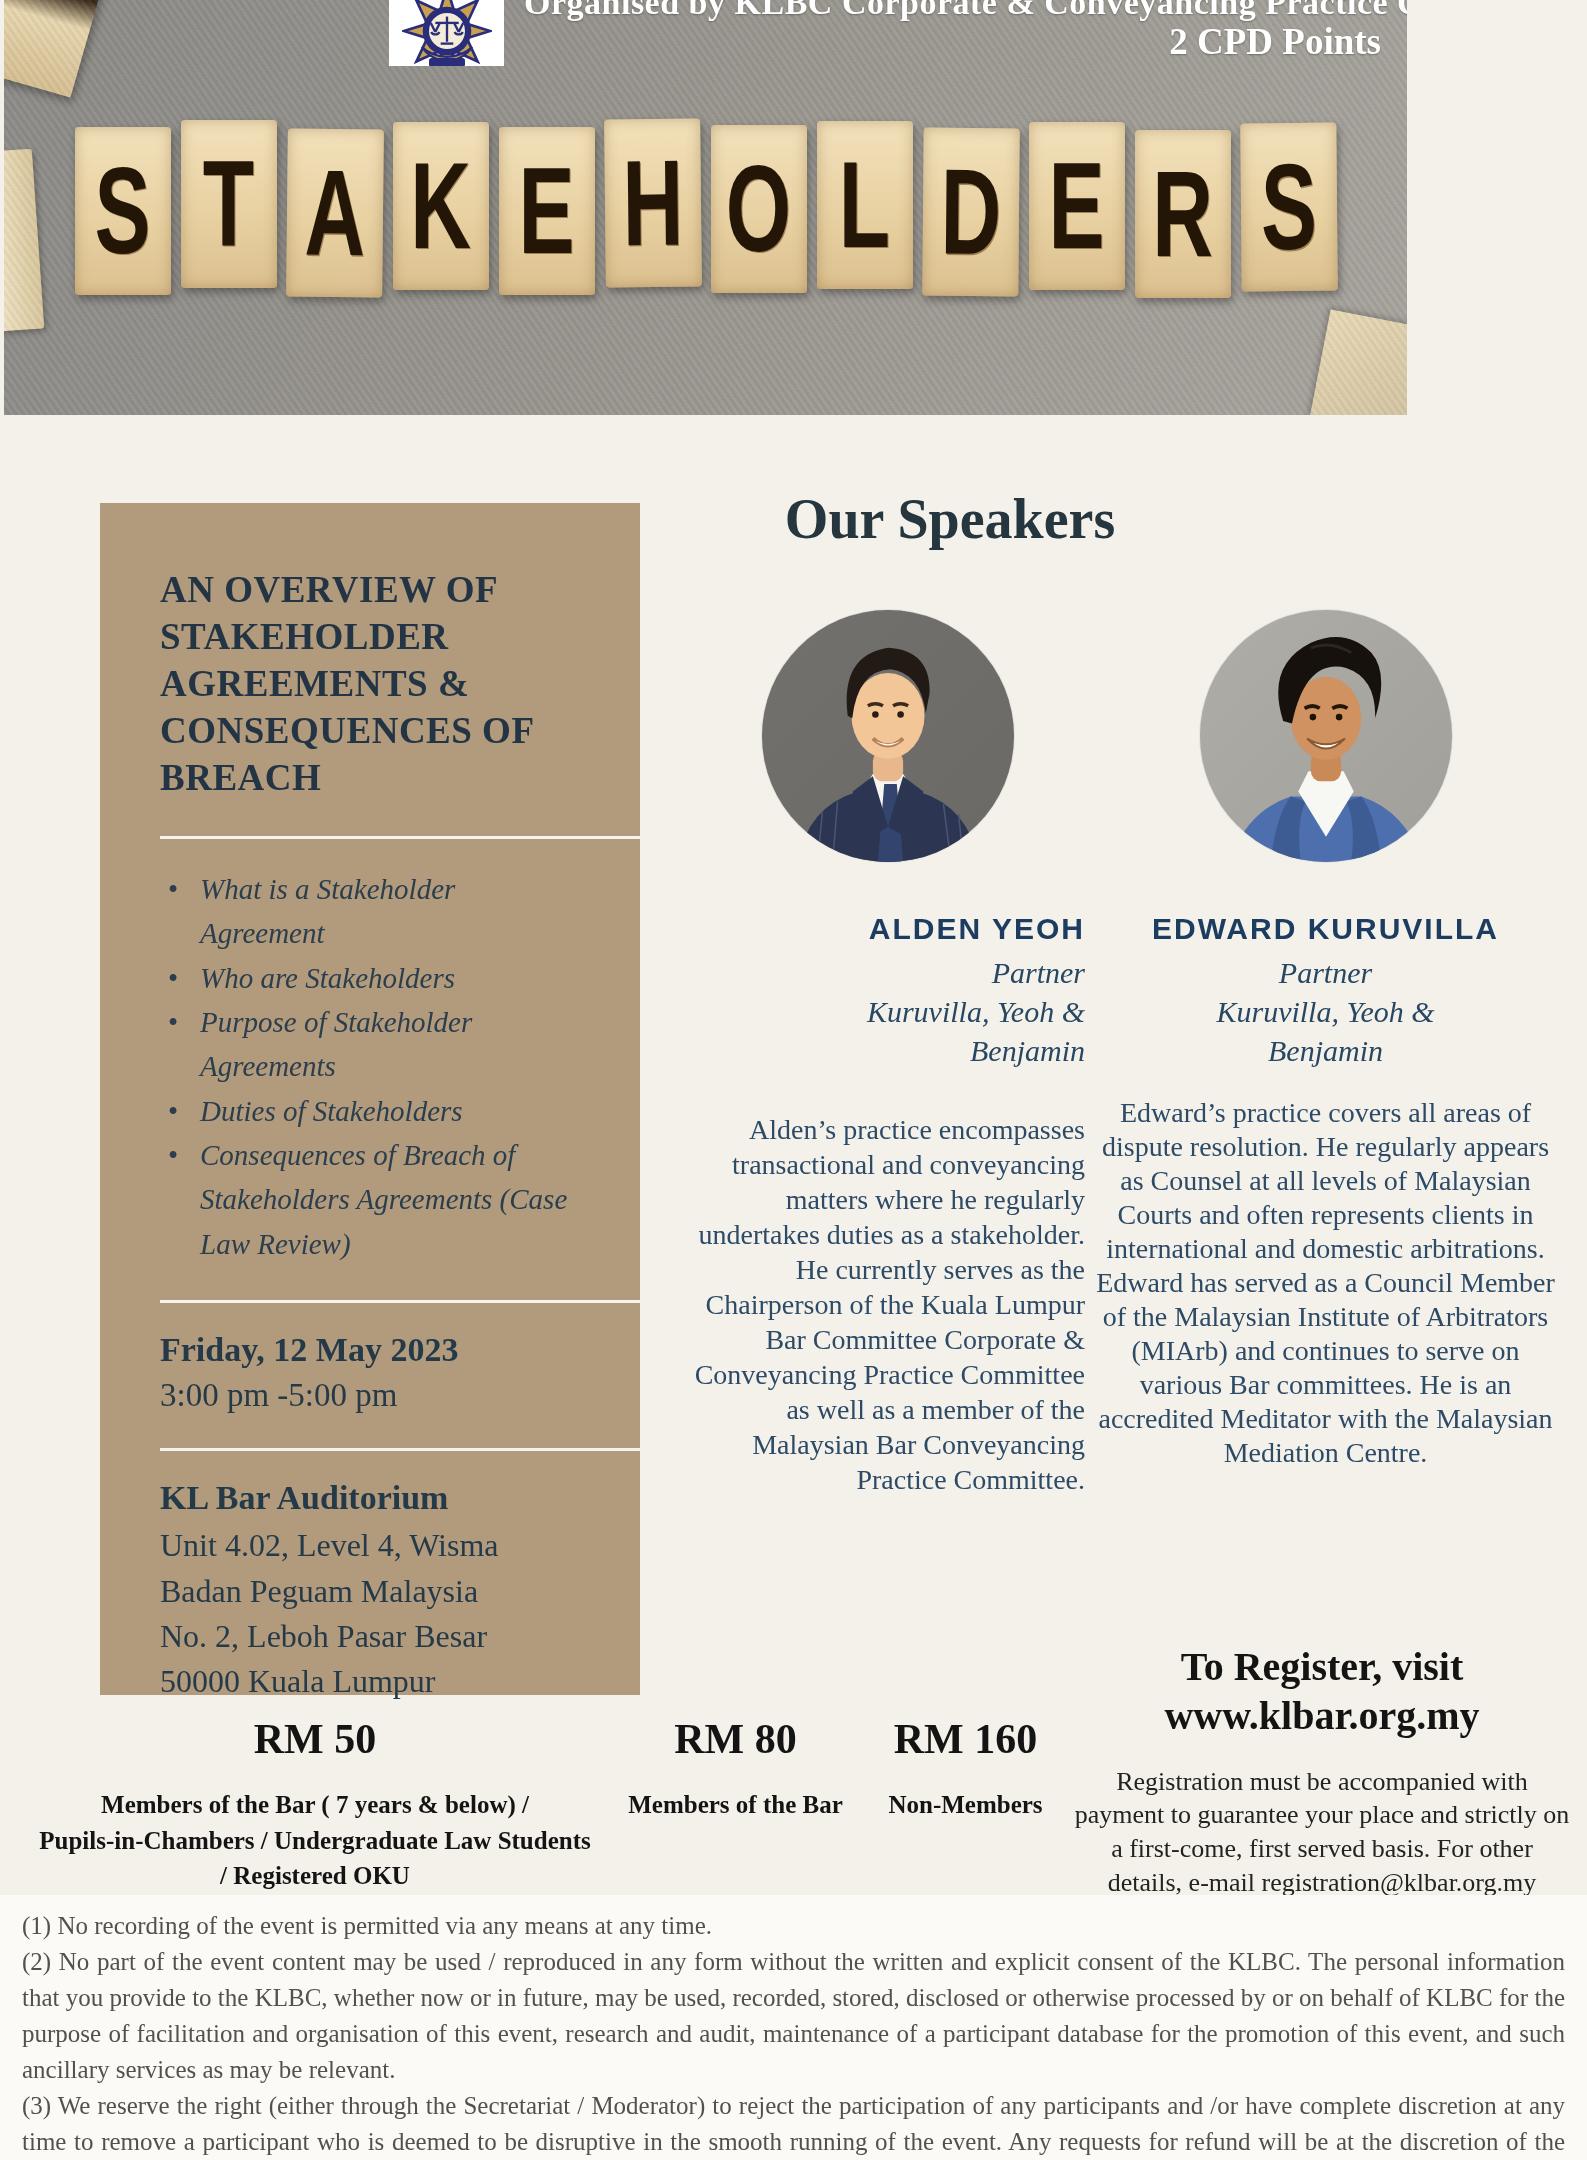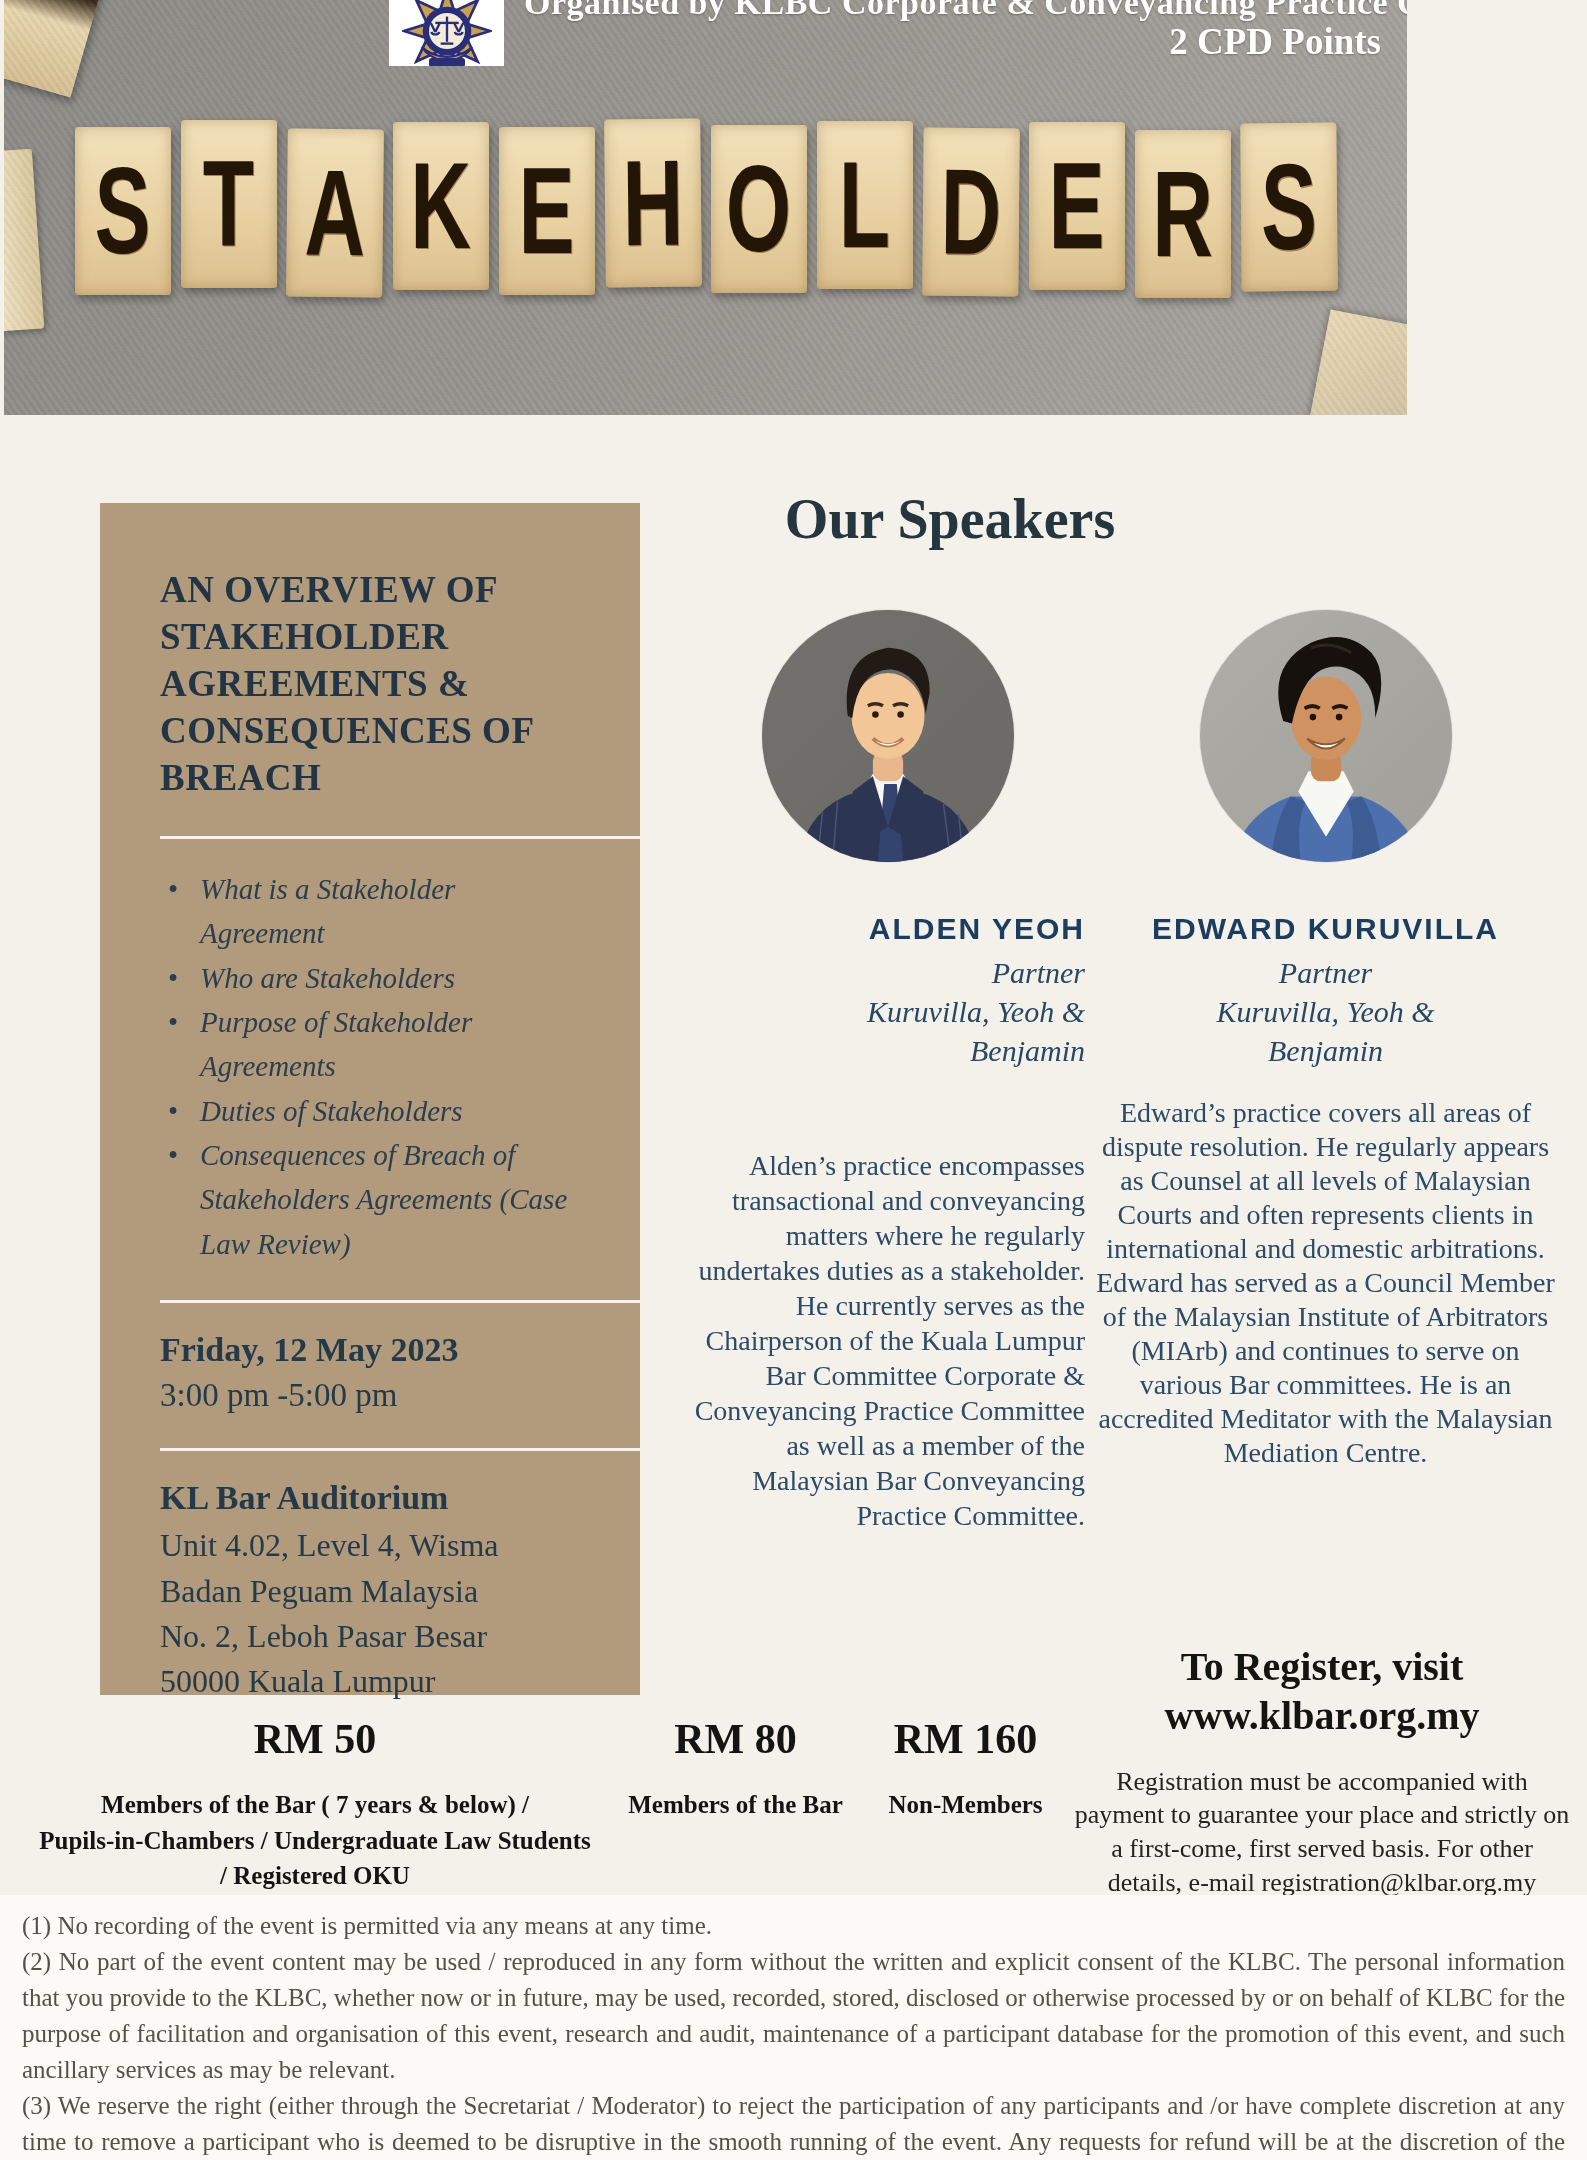--- a/index.html
+++ b/index.html
@@ -62,21 +62,21 @@
   .col-a { left:690px;  top:195px; width:395px;text-align:right; }
   .col-e { left:1088px; top:195px; width:475px; }
   .photo { width:252px; height:252px; border-radius:50%; margin:0 auto; overflow:hidden;
     box-shadow:0 0 0 1px rgba(0,0,0,.06); }
   .photo svg { display:block; }
   .sp-name { margin-top:50px; font-family:"Liberation Sans", sans-serif; font-weight:700;
     font-size:30px; letter-spacing:2px; color:#1c3c60; }
   .sp-role { margin-top:10px; font-style:italic; font-size:30px; color:#274763; }
   .sp-firm { margin-top:2px; font-style:italic; font-size:30px; line-height:1.3; white-space:pre-line; color:#274763; }
   .bio { font-size:28px; color:#2d4a66; }
-  .col-a .bio { margin-top:78px; line-height:35px; }
+  .col-a .bio { margin-top:42px; line-height:35px; }
   .col-e .bio { margin-top:26px; line-height:34px; }
 
   .price-block { position:absolute; text-align:center; }
   .p1 { left:15px;  top:1300px; width:600px; }
   .p2 { left:608px; top:1300px; width:255px; }
   .p3 { left:838px; top:1300px; width:255px; }
   .price { font-weight:700; font-size:42px; color:#141414; }
   .audience { margin-top:24px; font-weight:700; font-size:25px; line-height:1.42;
     color:#141414; white-space:pre-line; }
 

